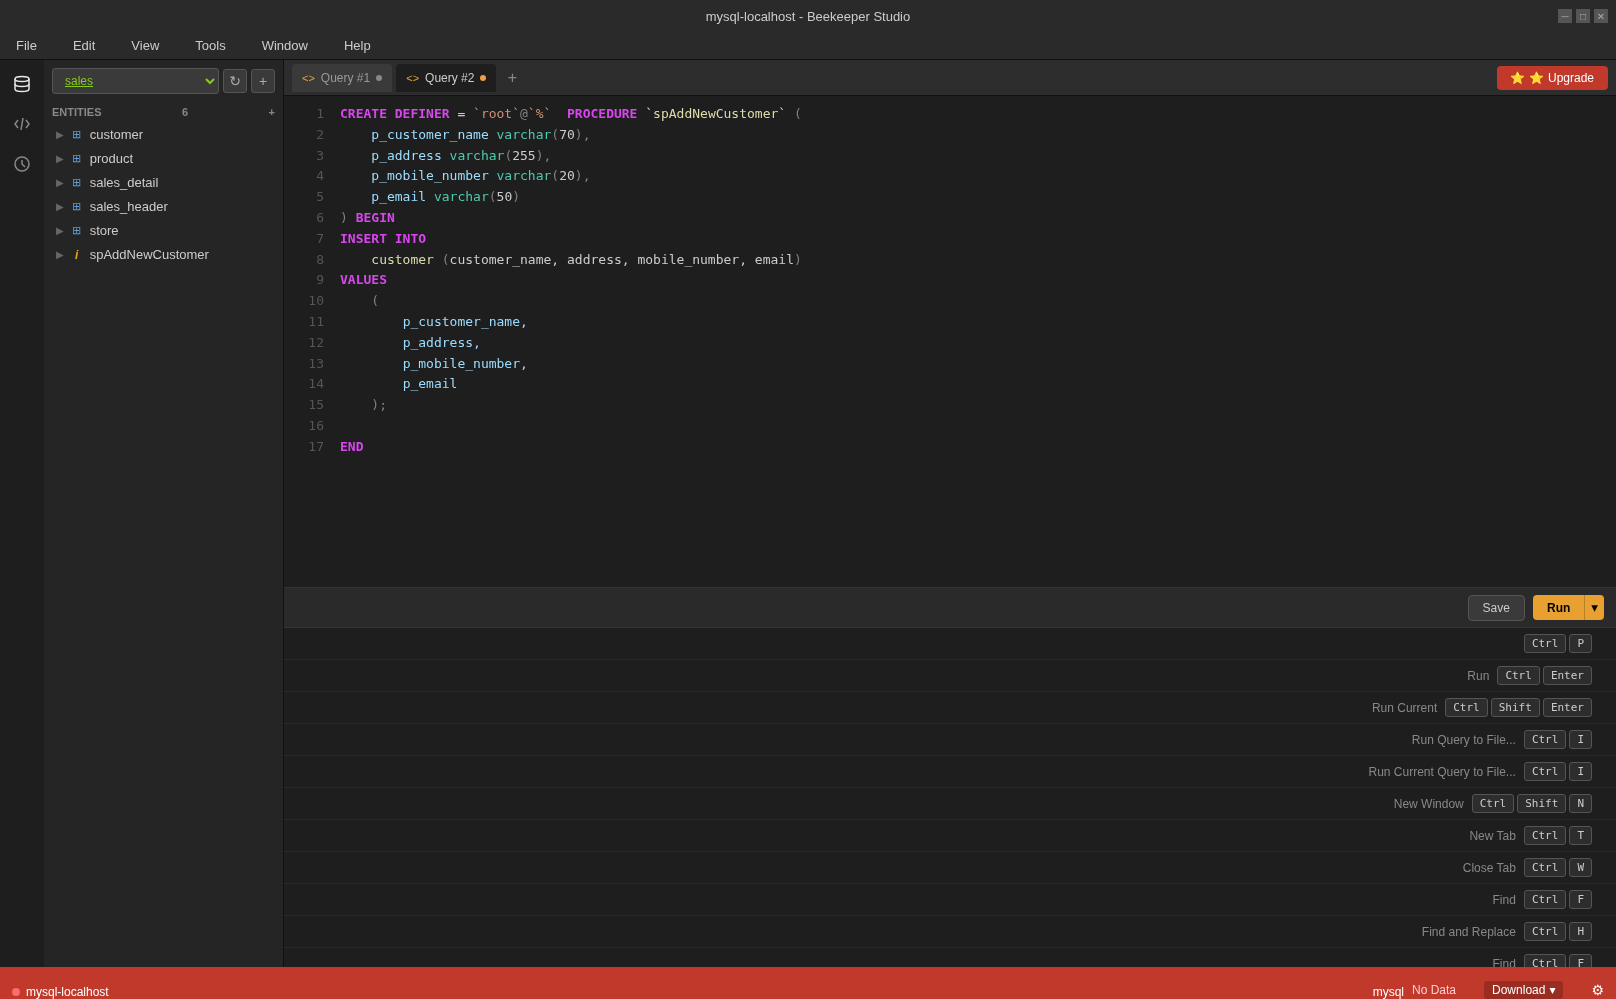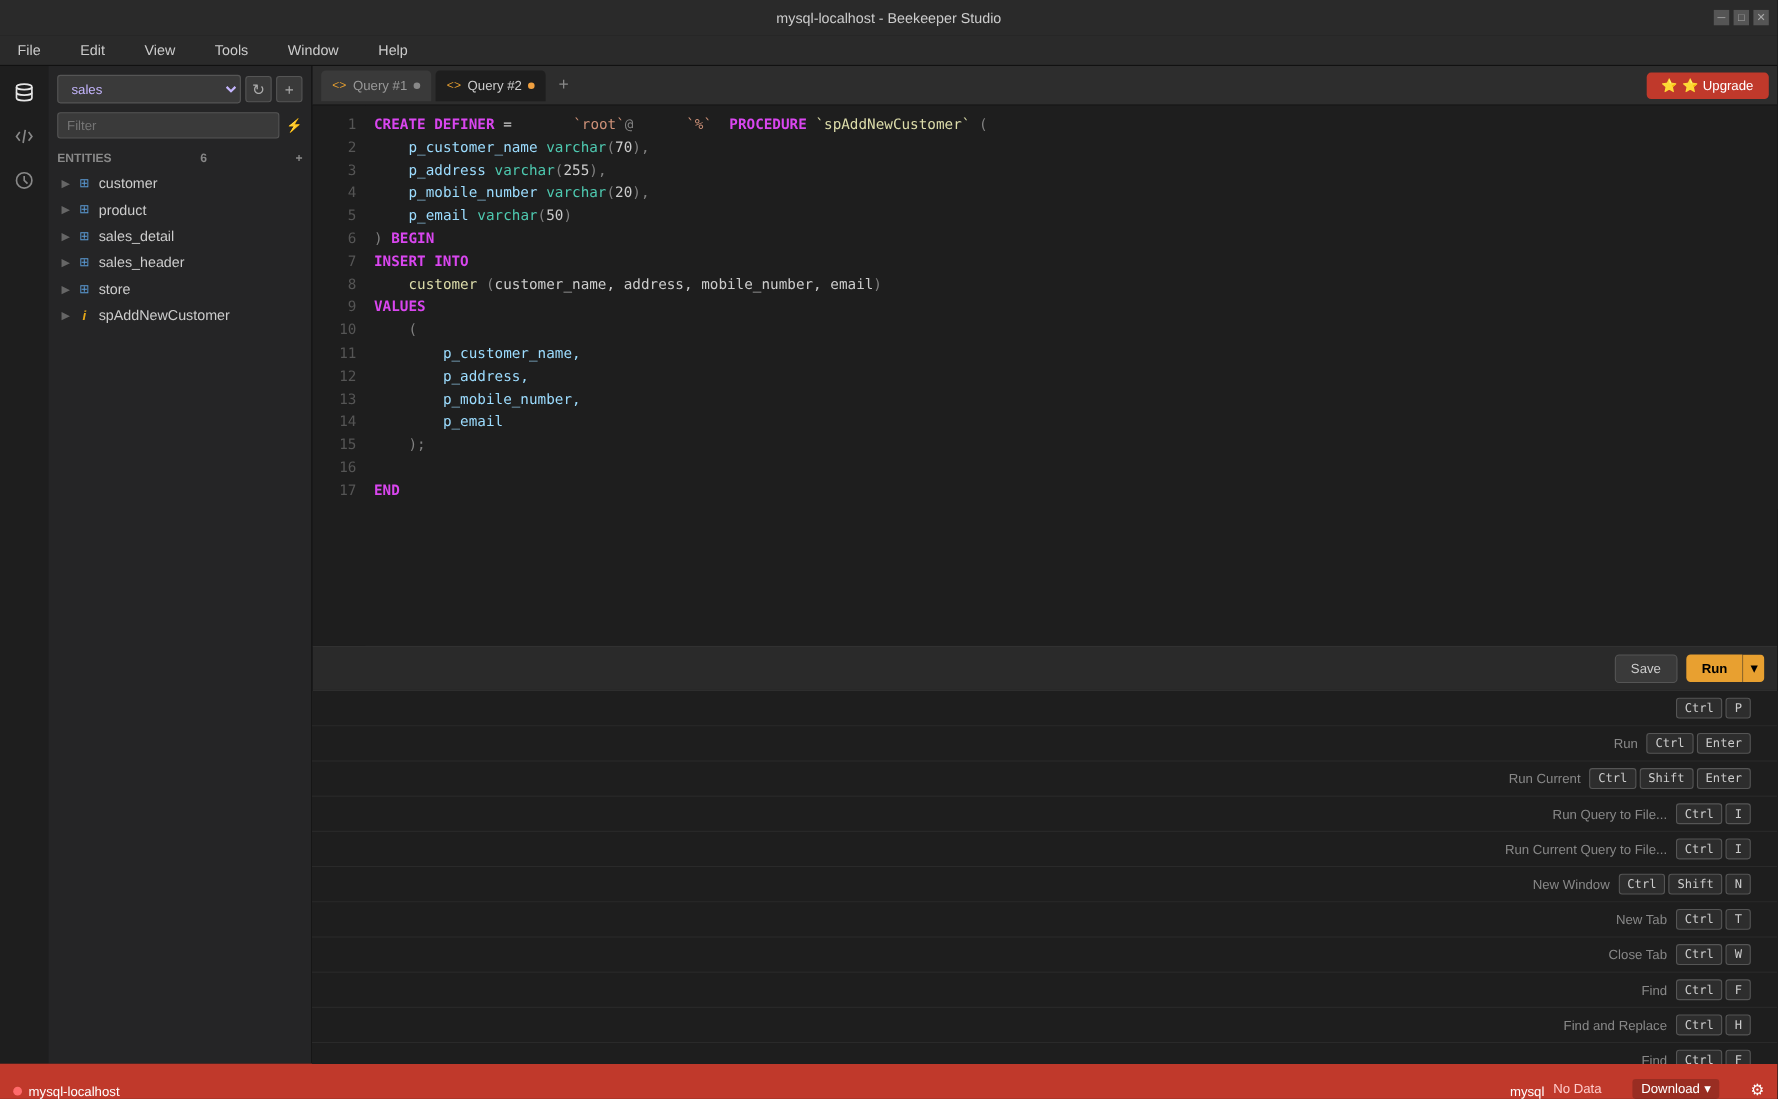--- a/index.html
+++ b/index.html
@@ -108,24 +108,25 @@
     .sidebar-header {
       padding: 8px;
       display: flex;
       align-items: center;
       gap: 4px;
     }
     .db-select {
       flex: 1;
       background: #3a3a3a;
       border: 1px solid #555;
-      color: #c4b5fd;
+      color: #84cc16;
       padding: 4px 8px;
       border-radius: 3px;
       font-size: 12px;
+      text-decoration: underline;
     }
     .sidebar-btn {
       background: #3a3a3a;
       border: 1px solid #555;
       color: #aaa;
       width: 24px;
       height: 24px;
       display: flex;
       align-items: center;
       justify-content: center;
@@ -281,21 +282,21 @@
       flex: 1;
       padding: 8px;
       line-height: 1.6;
       white-space: pre;
       color: #ccc;
     }
 
     
     .kw { color: #d946ef; font-weight: bold; }
     .fn { color: #dcdcaa; }
-    .str { color: #ce9178; margin-left: 48px; }
+    .str { color: #ce9178; }
     .var { color: #9cdcfe; }
     .punct { color: #808080; }
     .type { color: #4ec9b0; }
 
     
     .editor-toolbar {
       height: 40px;
       background: #2a2a2a;
       display: flex;
       align-items: center;
@@ -465,24 +466,20 @@
     </div>
   </div>
 
   <div class="sidebar">
     <div class="sidebar-header">
       <select class="db-select">
         <option>sales</option>
       </select>
       <button class="sidebar-btn">↻</button>
       <button class="sidebar-btn">+</button>
-    </div>
-    <div class="filter-bar">
-      <input class="filter-input" placeholder="Filter" style="">
-      <span style="color:#666; margin-left:6px; font-size:12px;">⚡</span>
     </div>
     <div class="entities-header">
       <span>ENTITIES</span>
       <span>6</span>
       <span style="cursor:pointer; color:#888;">+</span>
     </div>
     <div class="entity-list">
       <div class="entity-item">
         <span class="entity-chevron">▶</span>
         <span class="entity-icon table">⊞</span>

